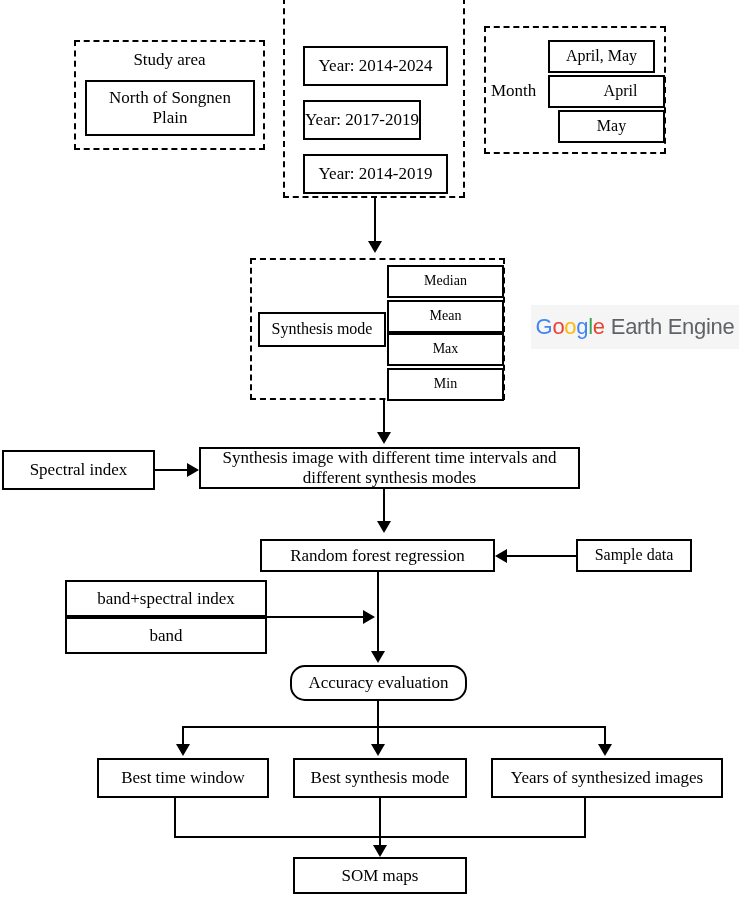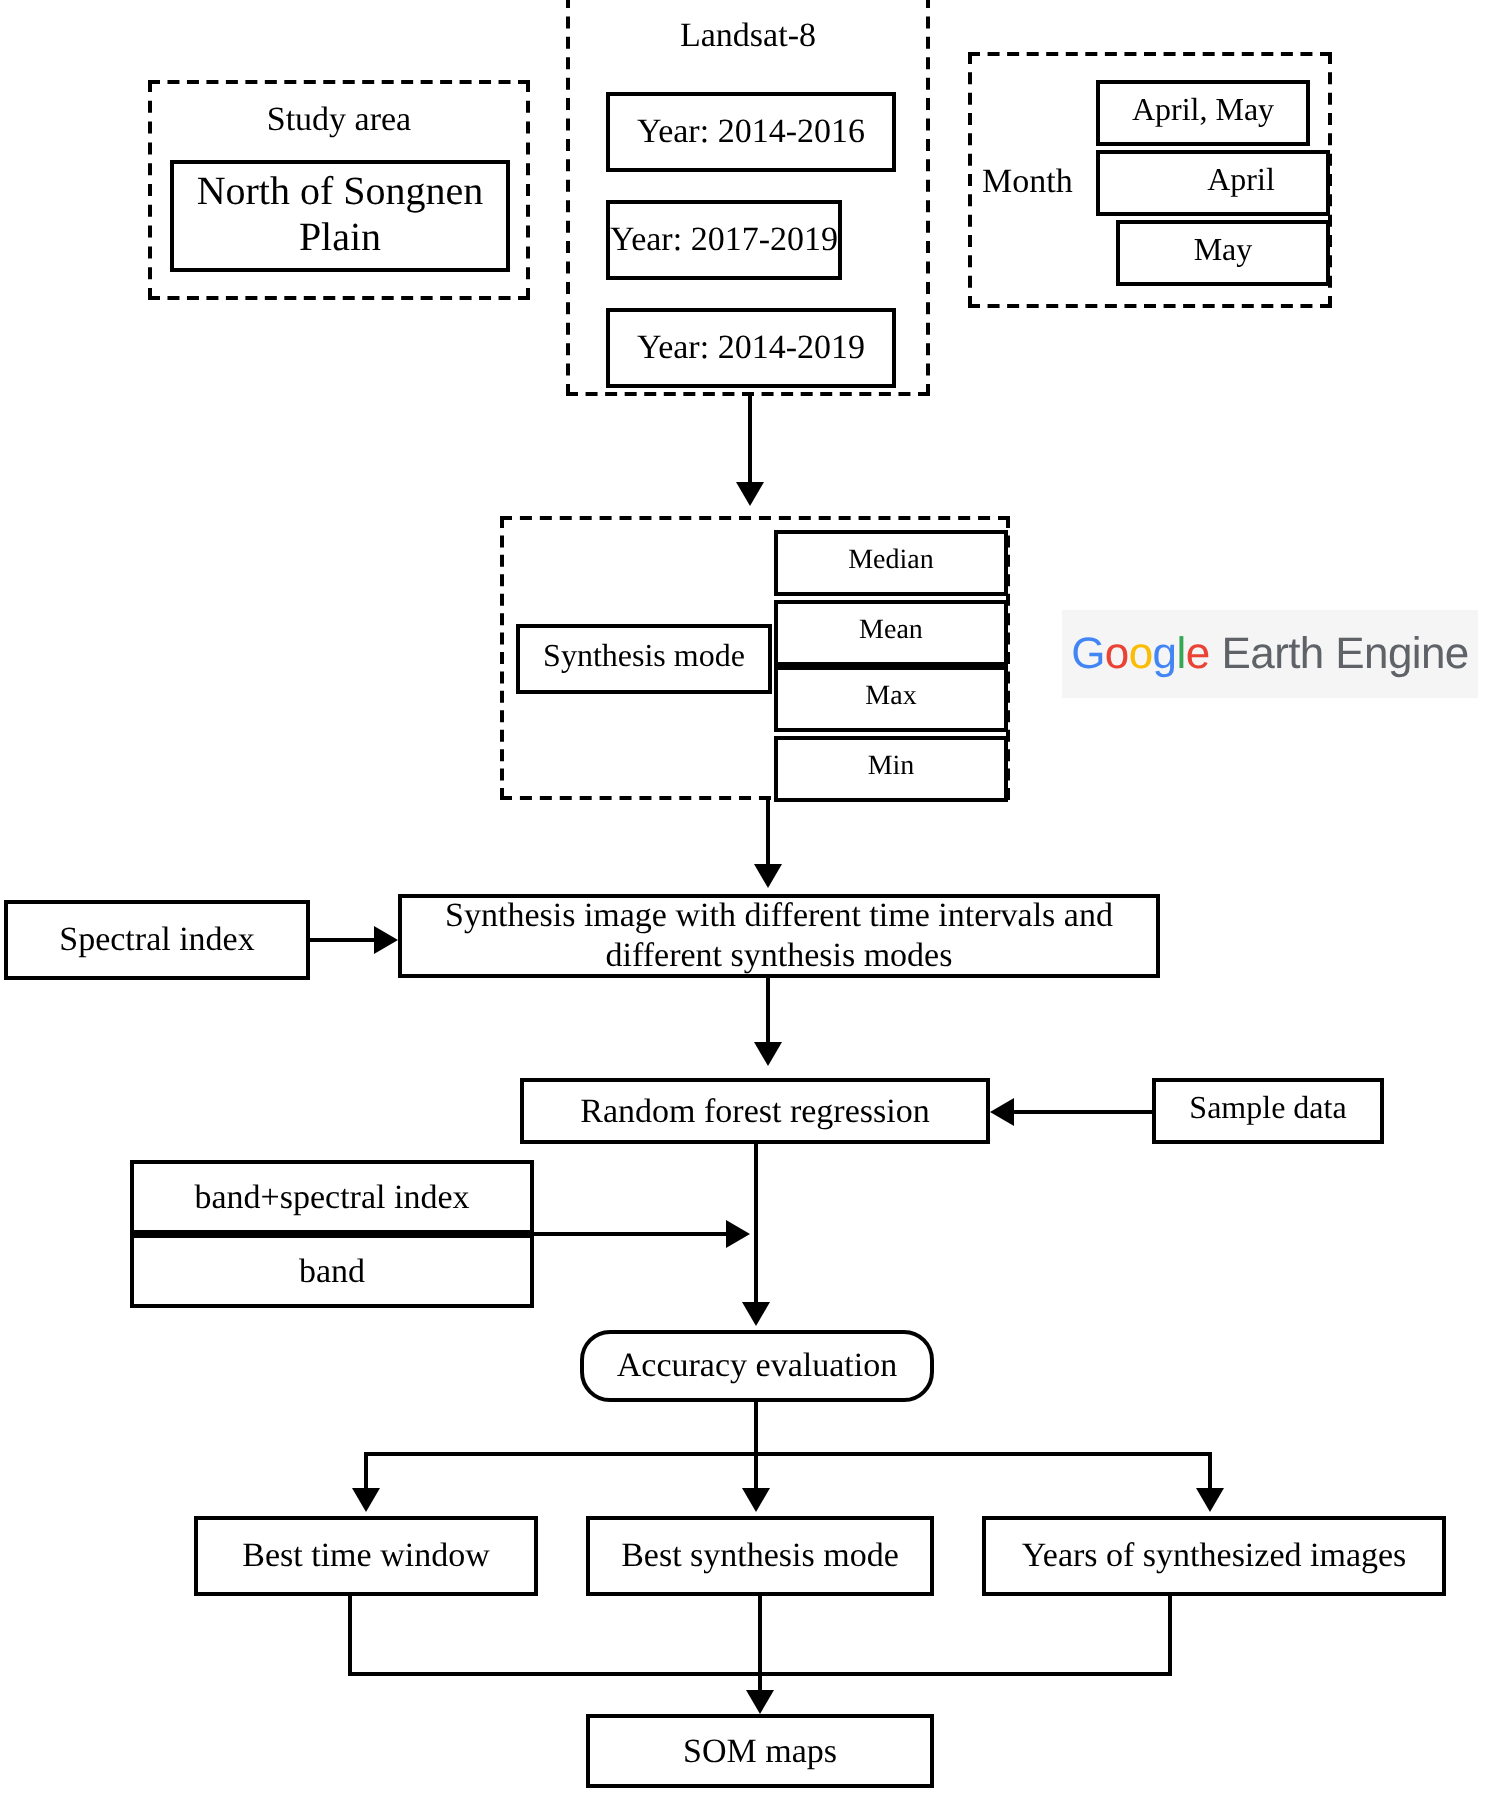--- a/index.html
+++ b/index.html
@@ -98,25 +98,24 @@
   #gee-logo .g6 { color: #EA4335; }
   #gee-logo .rest { color: #5F6368; margin-left: 6px; }
 </style>
 </head>
 <body>
 
 <div id="canvas">
 
   <div class="dashed" style="left:74px; top:40px; width:191px; height:110px;"></div>
   <div class="lbl" style="left:74px; top:50px; width:191px; font-size:17px;">Study area</div>
-  <div class="box" style="left:85px; top:80px; width:170px; height:56px; font-size:20px; padding:0 6px;">North of Songnen Plain</div>
+  <div class="box" style="left:85px; top:80px; width:170px; height:56px; font-size:17px; padding:0 6px;">North of Songnen Plain</div>
 
   <div class="dashed" style="left:283px; top:-2px; width:182px; height:200px;"></div>
-  <div class="lbl" style="left:283px; top:8px; width:182px; font-size:17px;">Landsat-8</div>
-  <div class="box" style="left:303px; top:46px; width:145px; height:40px; font-size:17px;">Year: 2014-2016</div>
+  <div class="box" style="left:303px; top:46px; width:145px; height:40px; font-size:17px;">Year: 2014-2024</div>
   <div class="box" style="left:303px; top:100px; width:118px; height:40px; font-size:17px;">Year: 2017-2019</div>
   <div class="box" style="left:303px; top:154px; width:145px; height:40px; font-size:17px;">Year: 2014-2019</div>
 
   <div class="dashed" style="left:484px; top:26px; width:182px; height:128px;"></div>
   <div class="lbl" style="left:491px; top:81px; width:60px; font-size:17px; text-align:left;">Month</div>
   <div class="box" style="left:548px; top:40px; width:107px; height:33px; font-size:16px;">April, May</div>
   <div class="box" style="left:548px; top:75px; width:117px; height:33px; font-size:16px;padding-left:28px;">April</div>
   <div class="box" style="left:548px; top:110px; width:107px; height:33px; font-size:16px;margin-left:10px;">May</div>
 
   <div class="vline" style="left:374px; top:198px; height:46px;"></div>

